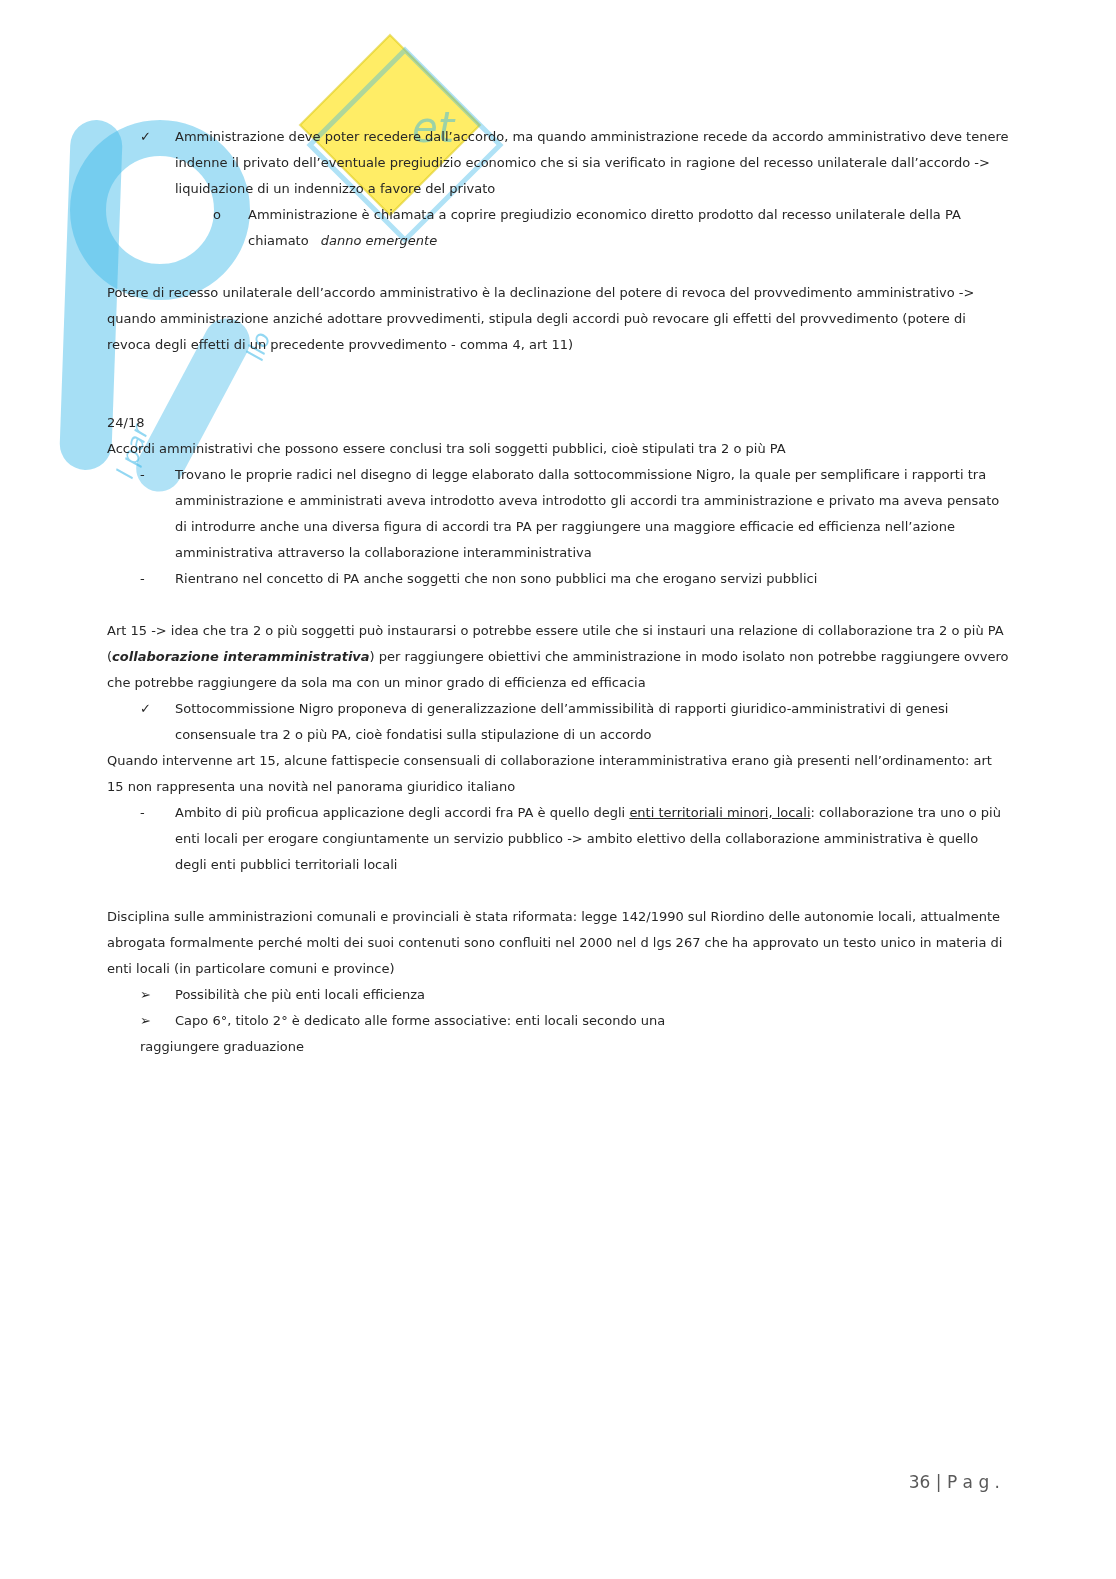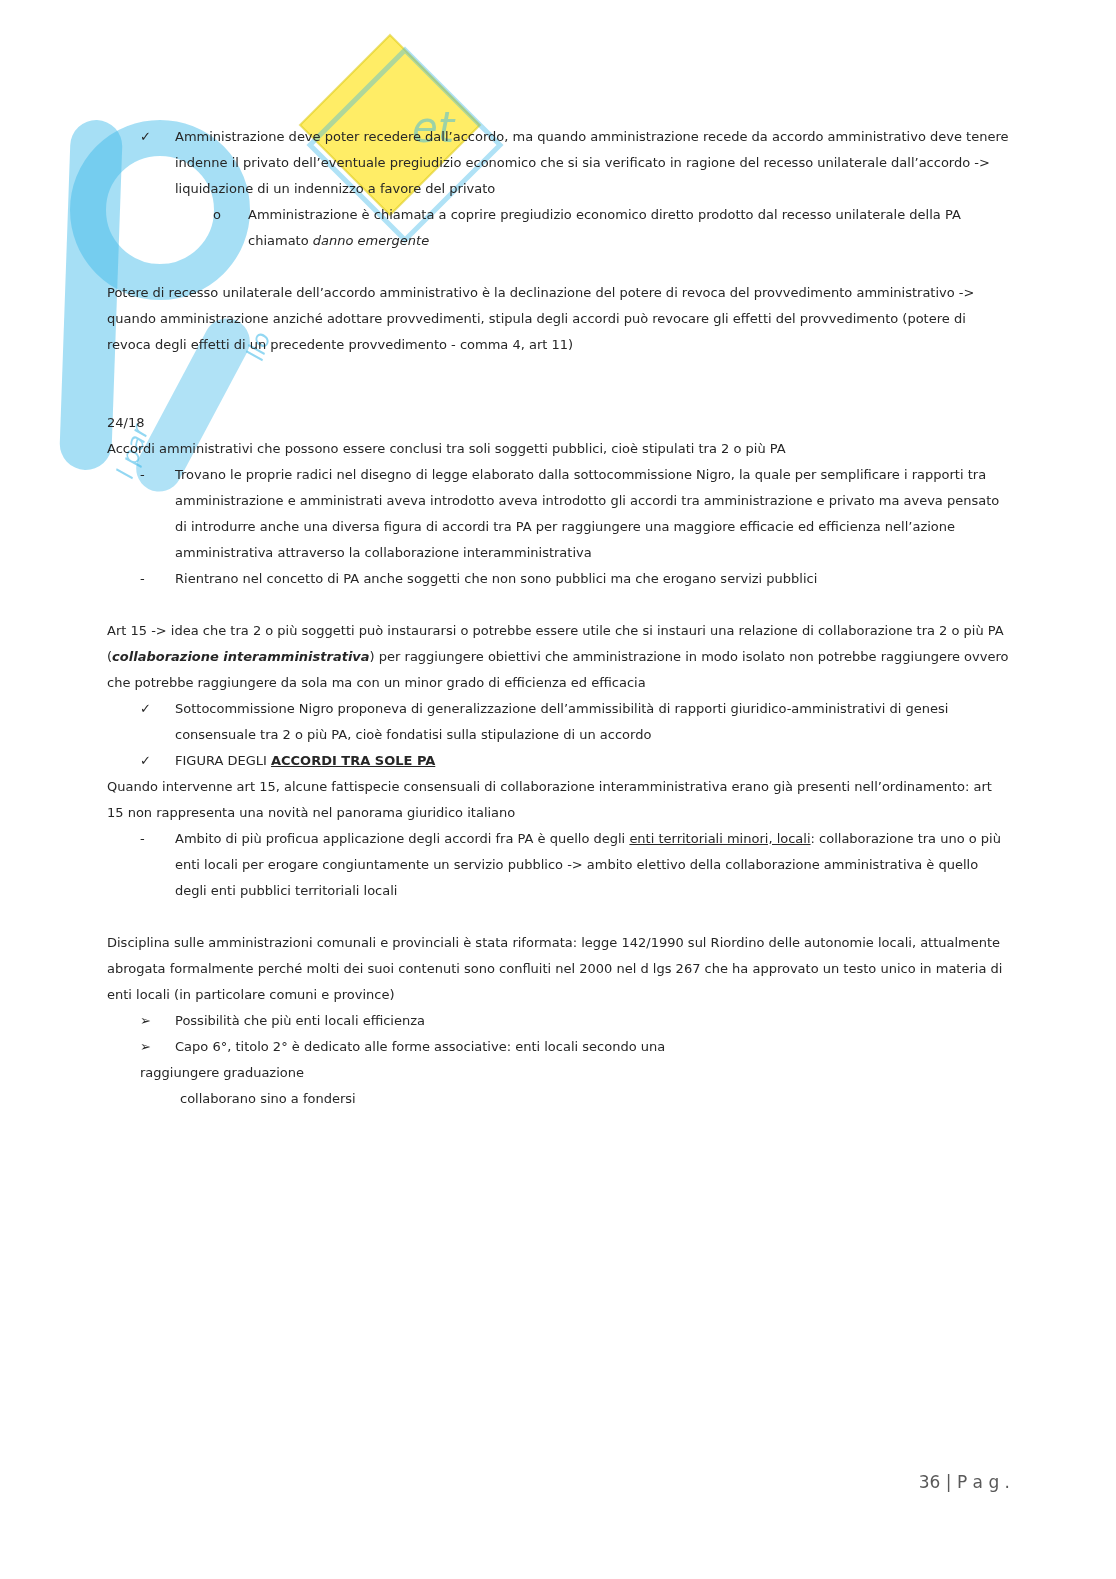--- a/index.html
+++ b/index.html
@@ -52,21 +52,21 @@
   .marker {
     display: inline-block;
     width: 35px;
     text-indent: 0;
   }
   .spacer { width: 100%; }
   
   .footer {
     position: absolute;
     top: 1472px;
-    right: 106px;
+    right: 116px;
     z-index: 1;
     font-size: 17px;
     color: #595959;
     font-family: "DejaVu Sans", "Liberation Sans", sans-serif;
   }
 </style>
 </head>
 <body>
 
 <div class="page">
@@ -83,36 +83,34 @@
 
     <rect x="160" y="300" width="46" height="190" rx="23" fill="#39b7e8" fill-opacity="0.4" transform="rotate(28 183 395)"></rect>
 
     <text transform="translate(122 470) rotate(-72)" font-size="24" font-style="italic" fill="#39b7e8" fill-opacity="0.55">l par</text>
     <text transform="translate(252 352) rotate(-72)" font-size="24" font-style="italic" fill="#39b7e8" fill-opacity="0.55">llo</text>
     <text transform="translate(402 132)" font-size="42" font-style="italic" fill="#39b7e8" fill-opacity="0.5">et</text>
   </svg>
 
   <div class="content">
       <div class="block li-check"><span class="marker">✓</span><span>Amministrazione deve poter recedere dall’accordo, ma quando amministrazione recede da accordo amministrativo deve tenere indenne il privato dell’eventuale pregiudizio economico che si sia verificato in ragione del recesso unilaterale dall’accordo -&gt; liquidazione di un indennizzo a favore del privato</span></div>
-      <div class="block li-o"><span class="marker">o</span><span>Amministrazione è chiamata a coprire pregiudizio economico diretto prodotto dal recesso unilaterale della PA chiamato </span><span style="font-style: italic;">danno emergente</span></div>
+      <div class="block li-o"><span class="marker">o</span><span>Amministrazione è chiamata a coprire pregiudizio economico diretto prodotto dal recesso unilaterale della PA chiamato </span><span style="font-style: italic; margin-left: 8px;">danno emergente</span></div>
       <div class="spacer" style="height: 26px;"></div>
       <div class="block p"><span>Potere di recesso unilaterale dell’accordo amministrativo è la declinazione del potere di revoca del provvedimento amministrativo -&gt; quando amministrazione anziché adottare provvedimenti, stipula degli accordi può revocare gli effetti del provvedimento (potere di revoca degli effetti di un precedente provvedimento - comma 4, art 11)</span></div>
       <div class="spacer" style="height: 52px;"></div>
       <div class="block p"><span>24/18</span></div>
       <div class="block p"><span>Accordi amministrativi che possono essere conclusi tra soli soggetti pubblici, cioè stipulati tra 2 o più PA</span></div>
       <div class="block li-dash"><span class="marker">-</span><span>Trovano le proprie radici nel disegno di legge elaborato dalla sottocommissione Nigro, la quale per semplificare i rapporti tra amministrazione e amministrati aveva introdotto aveva introdotto gli accordi tra amministrazione e privato ma aveva pensato di introdurre anche una diversa figura di accordi tra PA per raggiungere una maggiore efficacie ed efficienza nell’azione amministrativa attraverso la collaborazione interamministrativa</span></div>
       <div class="block li-dash"><span class="marker">-</span><span>Rientrano nel concetto di PA anche soggetti che non sono pubblici ma che erogano servizi pubblici</span></div>
       <div class="spacer" style="height: 26px;"></div>
       <div class="block p"><span>Art 15 -&gt; idea che tra 2 o più soggetti può instaurarsi o potrebbe essere utile che si instauri una relazione di collaborazione tra 2 o più PA (</span><span style="font-weight: 700; font-style: italic;">collaborazione interamministrativa</span><span>) per raggiungere obiettivi che amministrazione in modo isolato non potrebbe raggiungere ovvero che potrebbe raggiungere da sola ma con un minor grado di efficienza ed efficacia</span></div>
       <div class="block li-check"><span class="marker">✓</span><span>Sottocommissione Nigro proponeva di generalizzazione dell’ammissibilità di rapporti giuridico-amministrativi di genesi consensuale tra 2 o più PA, cioè fondatisi sulla stipulazione di un accordo</span></div>
-      <div class="block li-check"><span class="marker">✓</span><span>FIGURA DEGLI </span><span style="font-weight: 700; text-decoration: underline;">ACCORDI TRA SOLE PA</span></div>
       <div class="block p"><span>Quando intervenne art 15, alcune fattispecie consensuali di collaborazione interamministrativa erano già presenti nell’ordinamento: art 15 non rappresenta una novità nel panorama giuridico italiano</span></div>
       <div class="block li-dash"><span class="marker">-</span><span>Ambito di più proficua applicazione degli accordi fra PA è quello degli </span><span style="text-decoration: underline;">enti territoriali minori, locali</span><span>: collaborazione tra uno o più enti locali per erogare congiuntamente un servizio pubblico -&gt; ambito elettivo della collaborazione amministrativa è quello degli enti pubblici territoriali locali</span></div>
       <div class="spacer" style="height: 26px;"></div>
       <div class="block p"><span>Disciplina sulle amministrazioni comunali e provinciali è stata riformata: legge 142/1990 sul Riordino delle autonomie locali, attualmente abrogata formalmente perché molti dei suoi contenuti sono confluiti nel 2000 nel d lgs 267 che ha approvato un testo unico in materia di enti locali (in particolare comuni e province)</span></div>
       <div class="block li-arrow"><span class="marker">➢</span><span>Possibilità che più enti locali efficienza</span></div>
       <div class="block li-arrow-hang"><span class="marker">➢</span><span>Capo 6°, titolo 2° è dedicato alle forme associative: enti locali secondo una</span><br><span>raggiungere graduazione</span></div>
-      <div class="block p-indent2"><span>collaborano sino a fondersi</span></div>
     </div>
 
   <div class="footer">36 | P a g .</div>
 
 </div>
 
 </body></html>

